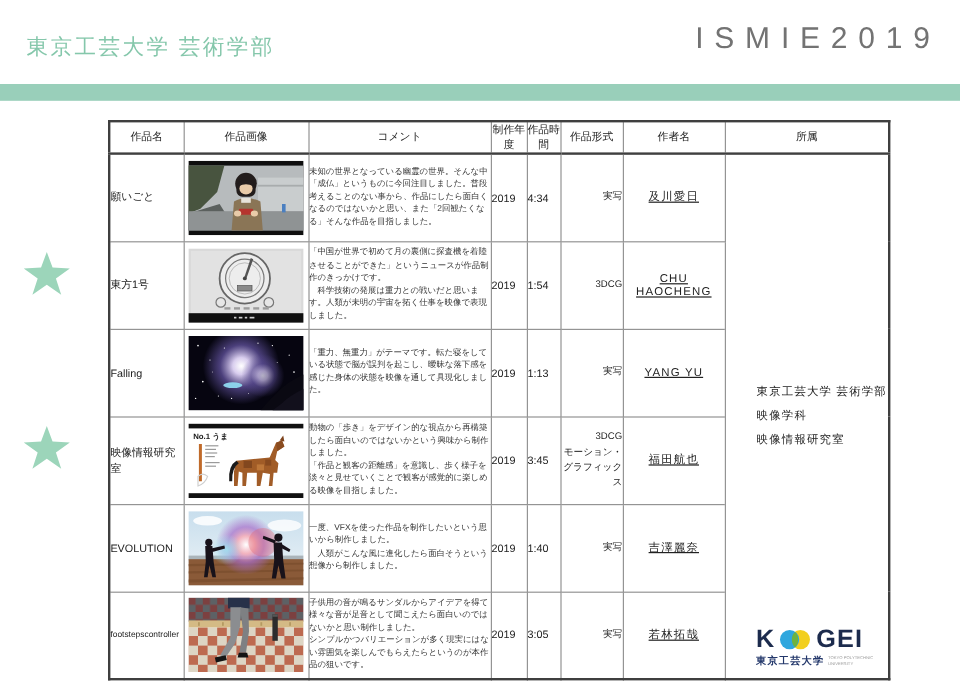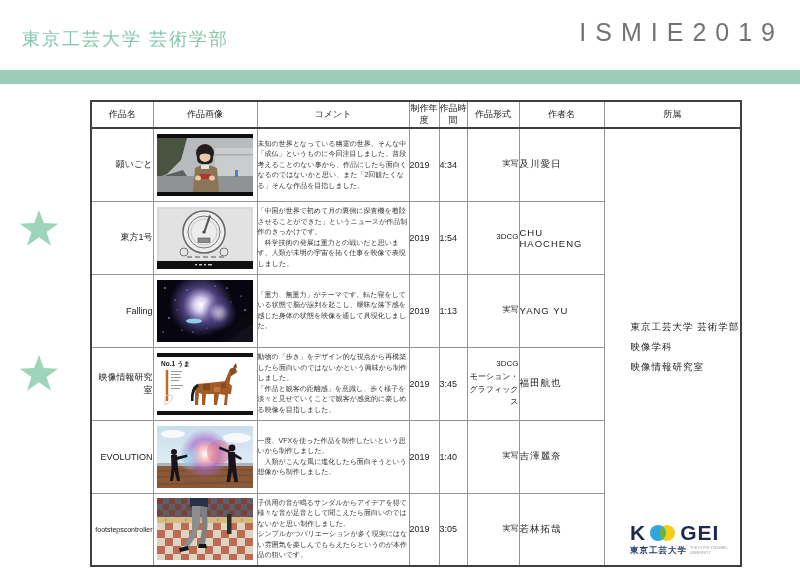--- a/index.html
+++ b/index.html
@@ -19,30 +19,30 @@
   .star1{left:19px;top:210px;}
   .star2{left:19px;top:355px;}
 
   
   table.works{position:absolute;left:66px;top:100px;border-collapse:collapse;table-layout:fixed;
               border:2px solid #3f3f3f;background:#fff;margin-left:24px;}
   .works th,.works td{border:1px solid #949494;padding:0;vertical-align:middle;}
   .works thead th{height:25px;font-size:9px;font-weight:400;text-align:center;
                   border-bottom:2px solid #3f3f3f;line-height:1.25;}
   .works tbody tr{height:73px;}
-  .c-title{text-align:right;font-size:9px;padding:0 2px;word-break:break-all;}
+  .c-title{text-align:left;font-size:9px;padding:0 2px;word-break:break-all;}
   .c-title.small{font-size:7px;}
   .c-img{text-align:center;}
   .thumb{width:96px;height:62px;margin:0 auto;display:block;}
   .thumb svg{display:block;width:96px;height:62px;}
   .c-comment{font-size:7px;line-height:1.5;vertical-align:top;padding:5px 6px 0 6px;
              white-space:pre-line;color:#333;letter-spacing:0;}
   .c-year,.c-dur{text-align:left;font-size:9px;}
   .c-fmt{text-align:right;font-size:8px;white-space:pre-line;line-height:1.6;}
-  .c-author{text-align:left;font-size:9.5px;letter-spacing:1px;}
+  .c-author{text-align:center;font-size:9.5px;letter-spacing:1px;text-decoration:underline;}
   .c-aff{vertical-align:middle;position:relative;border-left:1px solid #949494;}
   .aff-block{padding-left:26px;font-size:9.5px;line-height:2.1;letter-spacing:1px;color:#222;}
 
   
   .logo{position:absolute;right:10px;bottom:8px;width:100px;}
   .logo-word{display:flex;align-items:center;font-weight:bold;font-size:21px;
              color:#1c2b4d;letter-spacing:1px;line-height:1;}
   .logo-word svg{margin:0 1px;}
   .logo-sub{display:flex;align-items:center;margin-top:2px;}
   .logo-jp{font-size:8.5px;font-weight:bold;color:#24386b;letter-spacing:1px;white-space:nowrap;}

